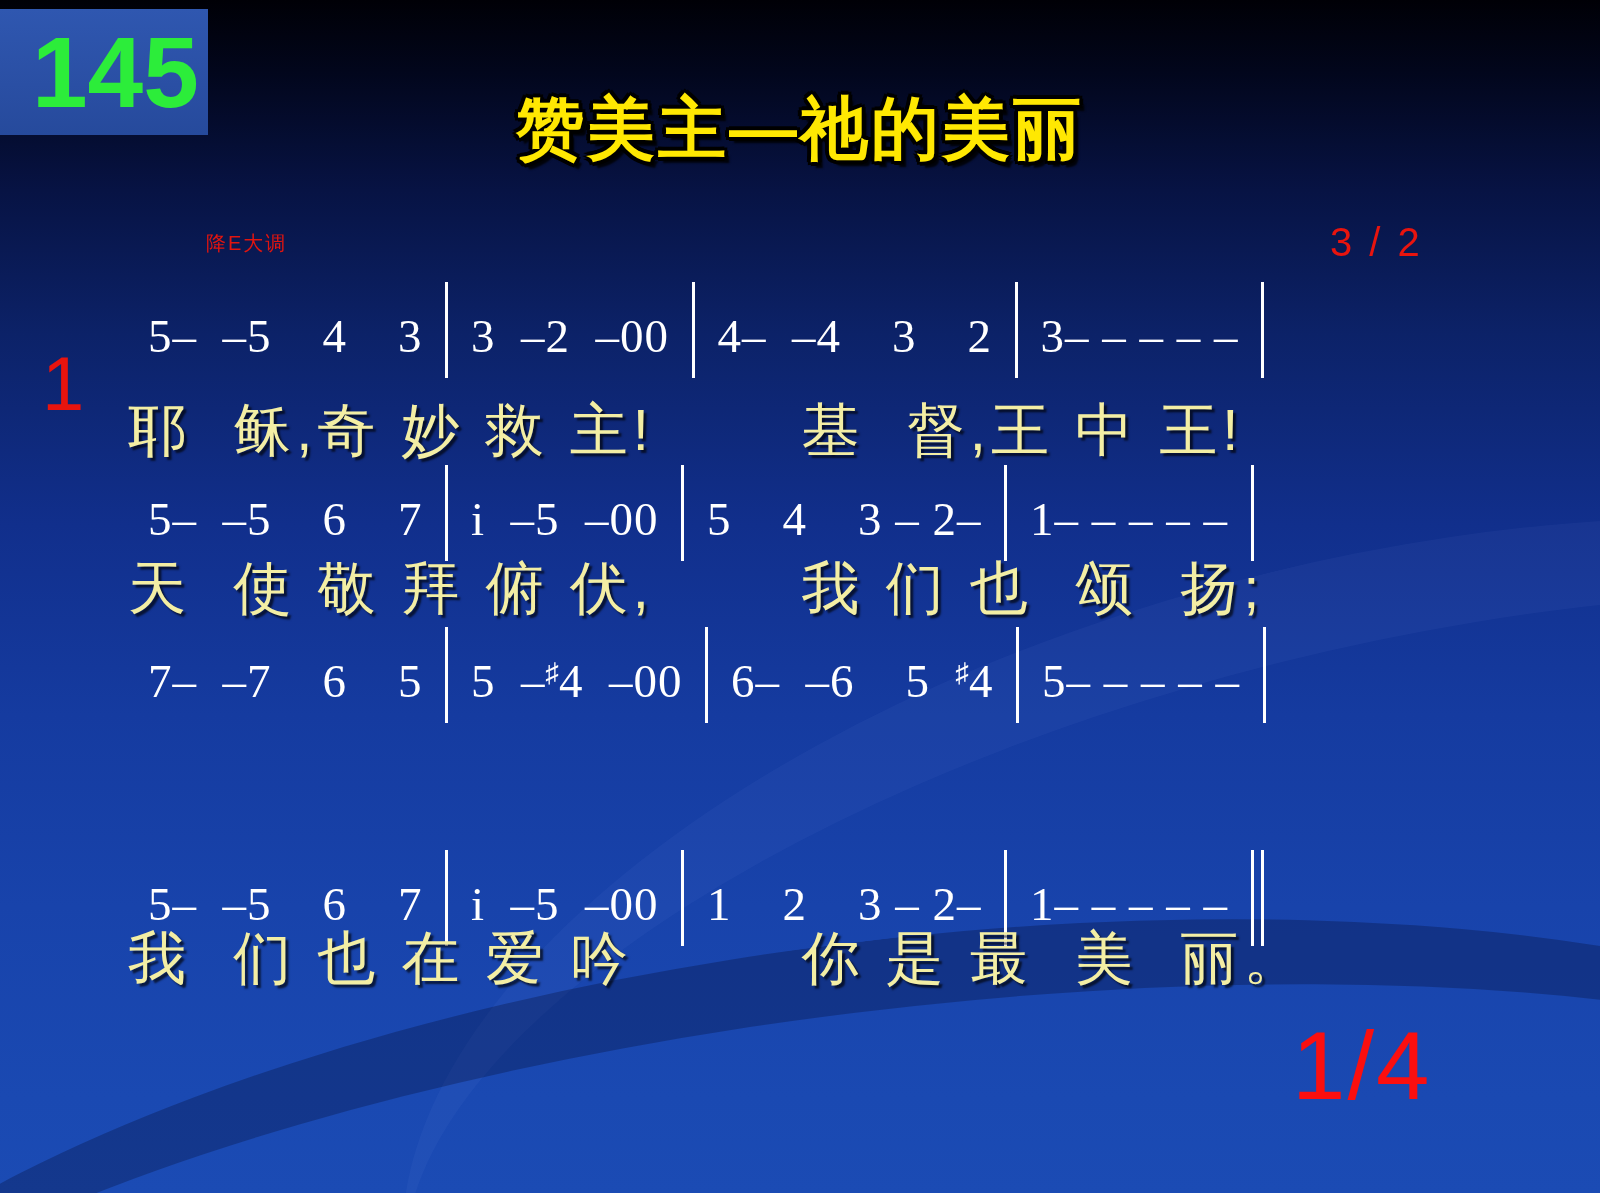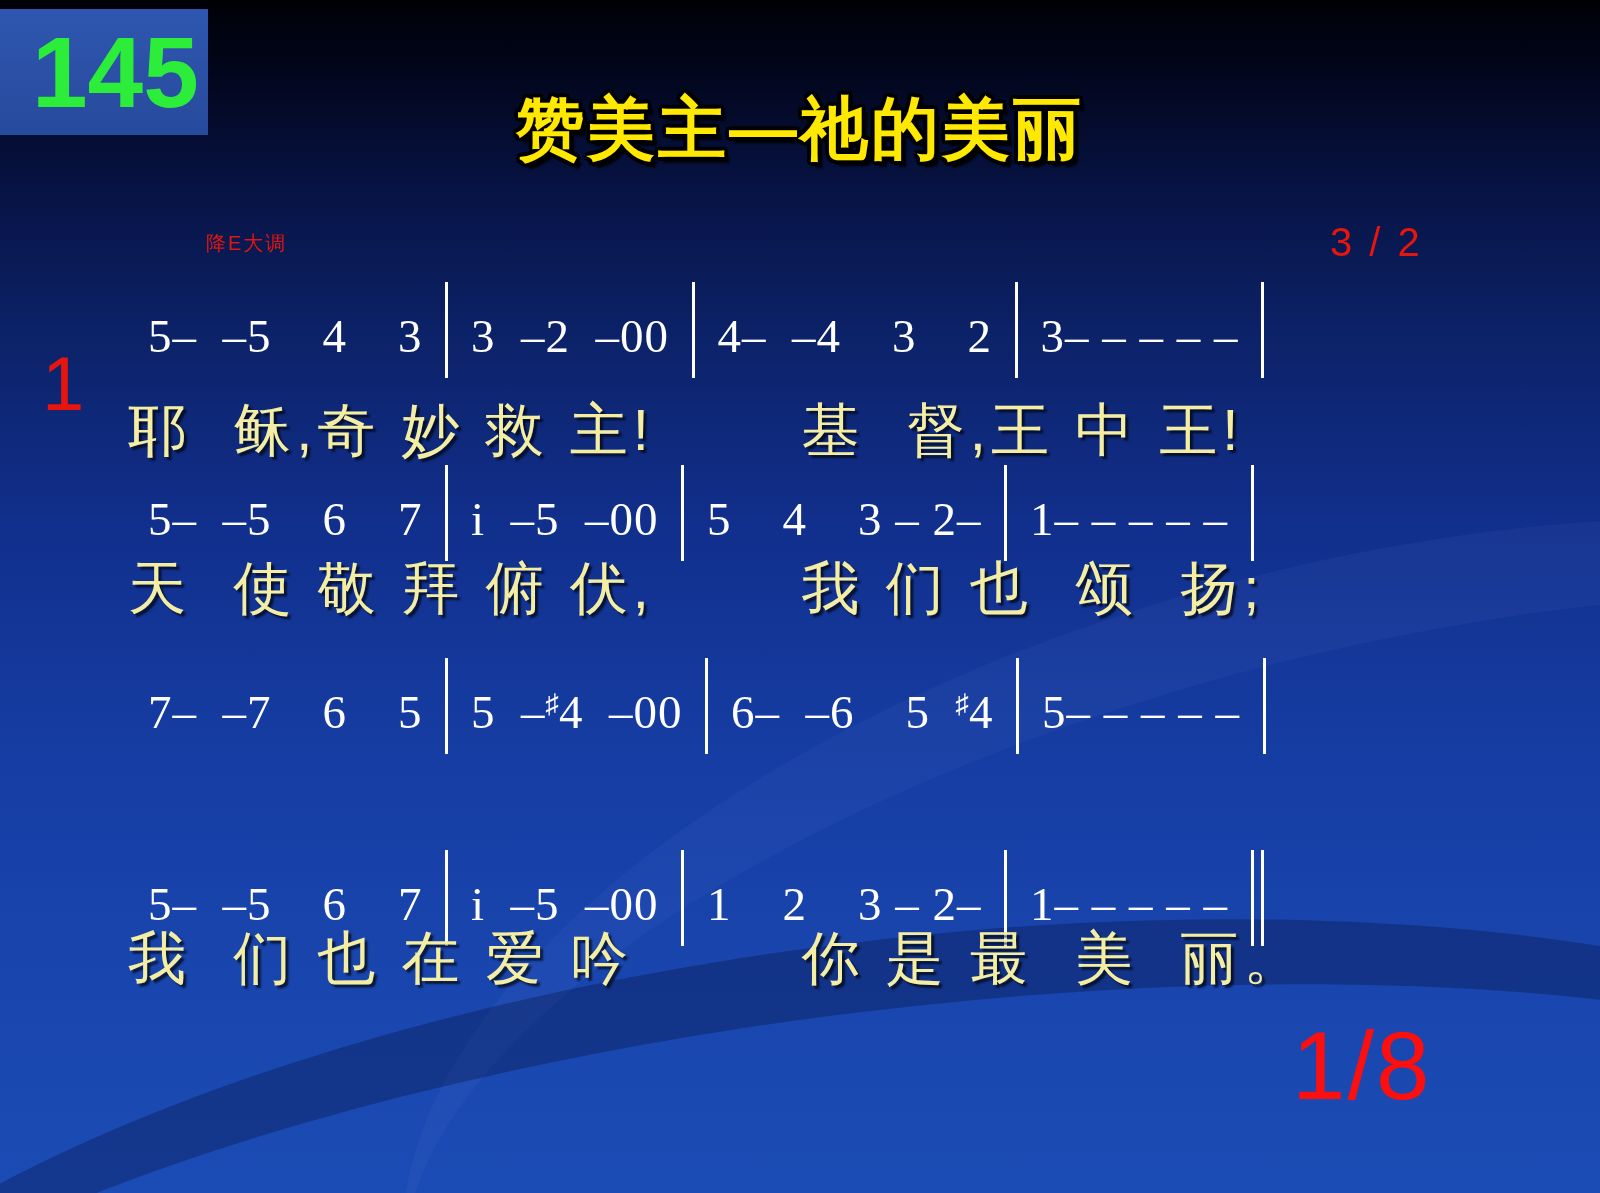--- a/index.html
+++ b/index.html
@@ -75,21 +75,21 @@
     font-size:27px;vertical-align:15px;letter-spacing:0;
   }
   .lyrics{
     position:absolute;left:128px;
     color:#f3eea4;font-size:58px;letter-spacing:5px;line-height:1.1;
     text-shadow:3px 3px 2px rgba(0,0,0,0.65);
     white-space:pre;
   }
   .n1{top:282px;} .l1{top:354px;margin-top:44px;}
   .n2{top:465px;text-align:right;} .l2{top:556px;}
-  .n3{top:658px;} .l3{top:734px;}
+  .n3{top:627px;} .l3{top:734px;}
   .n4{top:850px;} .l4{top:926px;}
   .page-indicator{
     position:absolute;left:1292px;top:1018px;
     color:#fb0f0f;font-size:96px;line-height:1;letter-spacing:2px;
   }
 </style>
 </head>
 <body>
 
 <div class="slide">
@@ -111,14 +111,14 @@
   <div class="lyrics l1">耶  稣,奇 妙 救 主!       基  督,王 中 王!</div>
 
   <div class="notation n2">5–  –5    6    7 <span class="barline"></span> i  –5  –00 <span class="barline"></span> 5    4    3 – 2– <span class="barline"></span> 1– – – – – <span class="barline"></span></div>
   <div class="lyrics l2">天  使 敬 拜 俯 伏,       我 们 也  颂  扬;</div>
 
   <div class="notation n3">7–  –7    6    5 <span class="barline"></span> 5  –<span class="sharp">♯</span>4  –00 <span class="barline"></span> 6–  –6    5  <span class="sharp">♯</span>4 <span class="barline"></span> 5– – – – – <span class="barline"></span></div>
 
   <div class="notation n4">5–  –5    6    7 <span class="barline"></span> i  –5  –00 <span class="barline"></span> 1    2    3 – 2– <span class="barline"></span> 1– – – – – <span class="dbarline"></span></div>
   <div class="lyrics l4">我  们 也 在 爱 吟        你 是 最  美  丽。</div>
 
-  <div class="page-indicator">1/8</div>
+  <div class="page-indicator">1/4</div>
 </div>
 
 </body></html>

